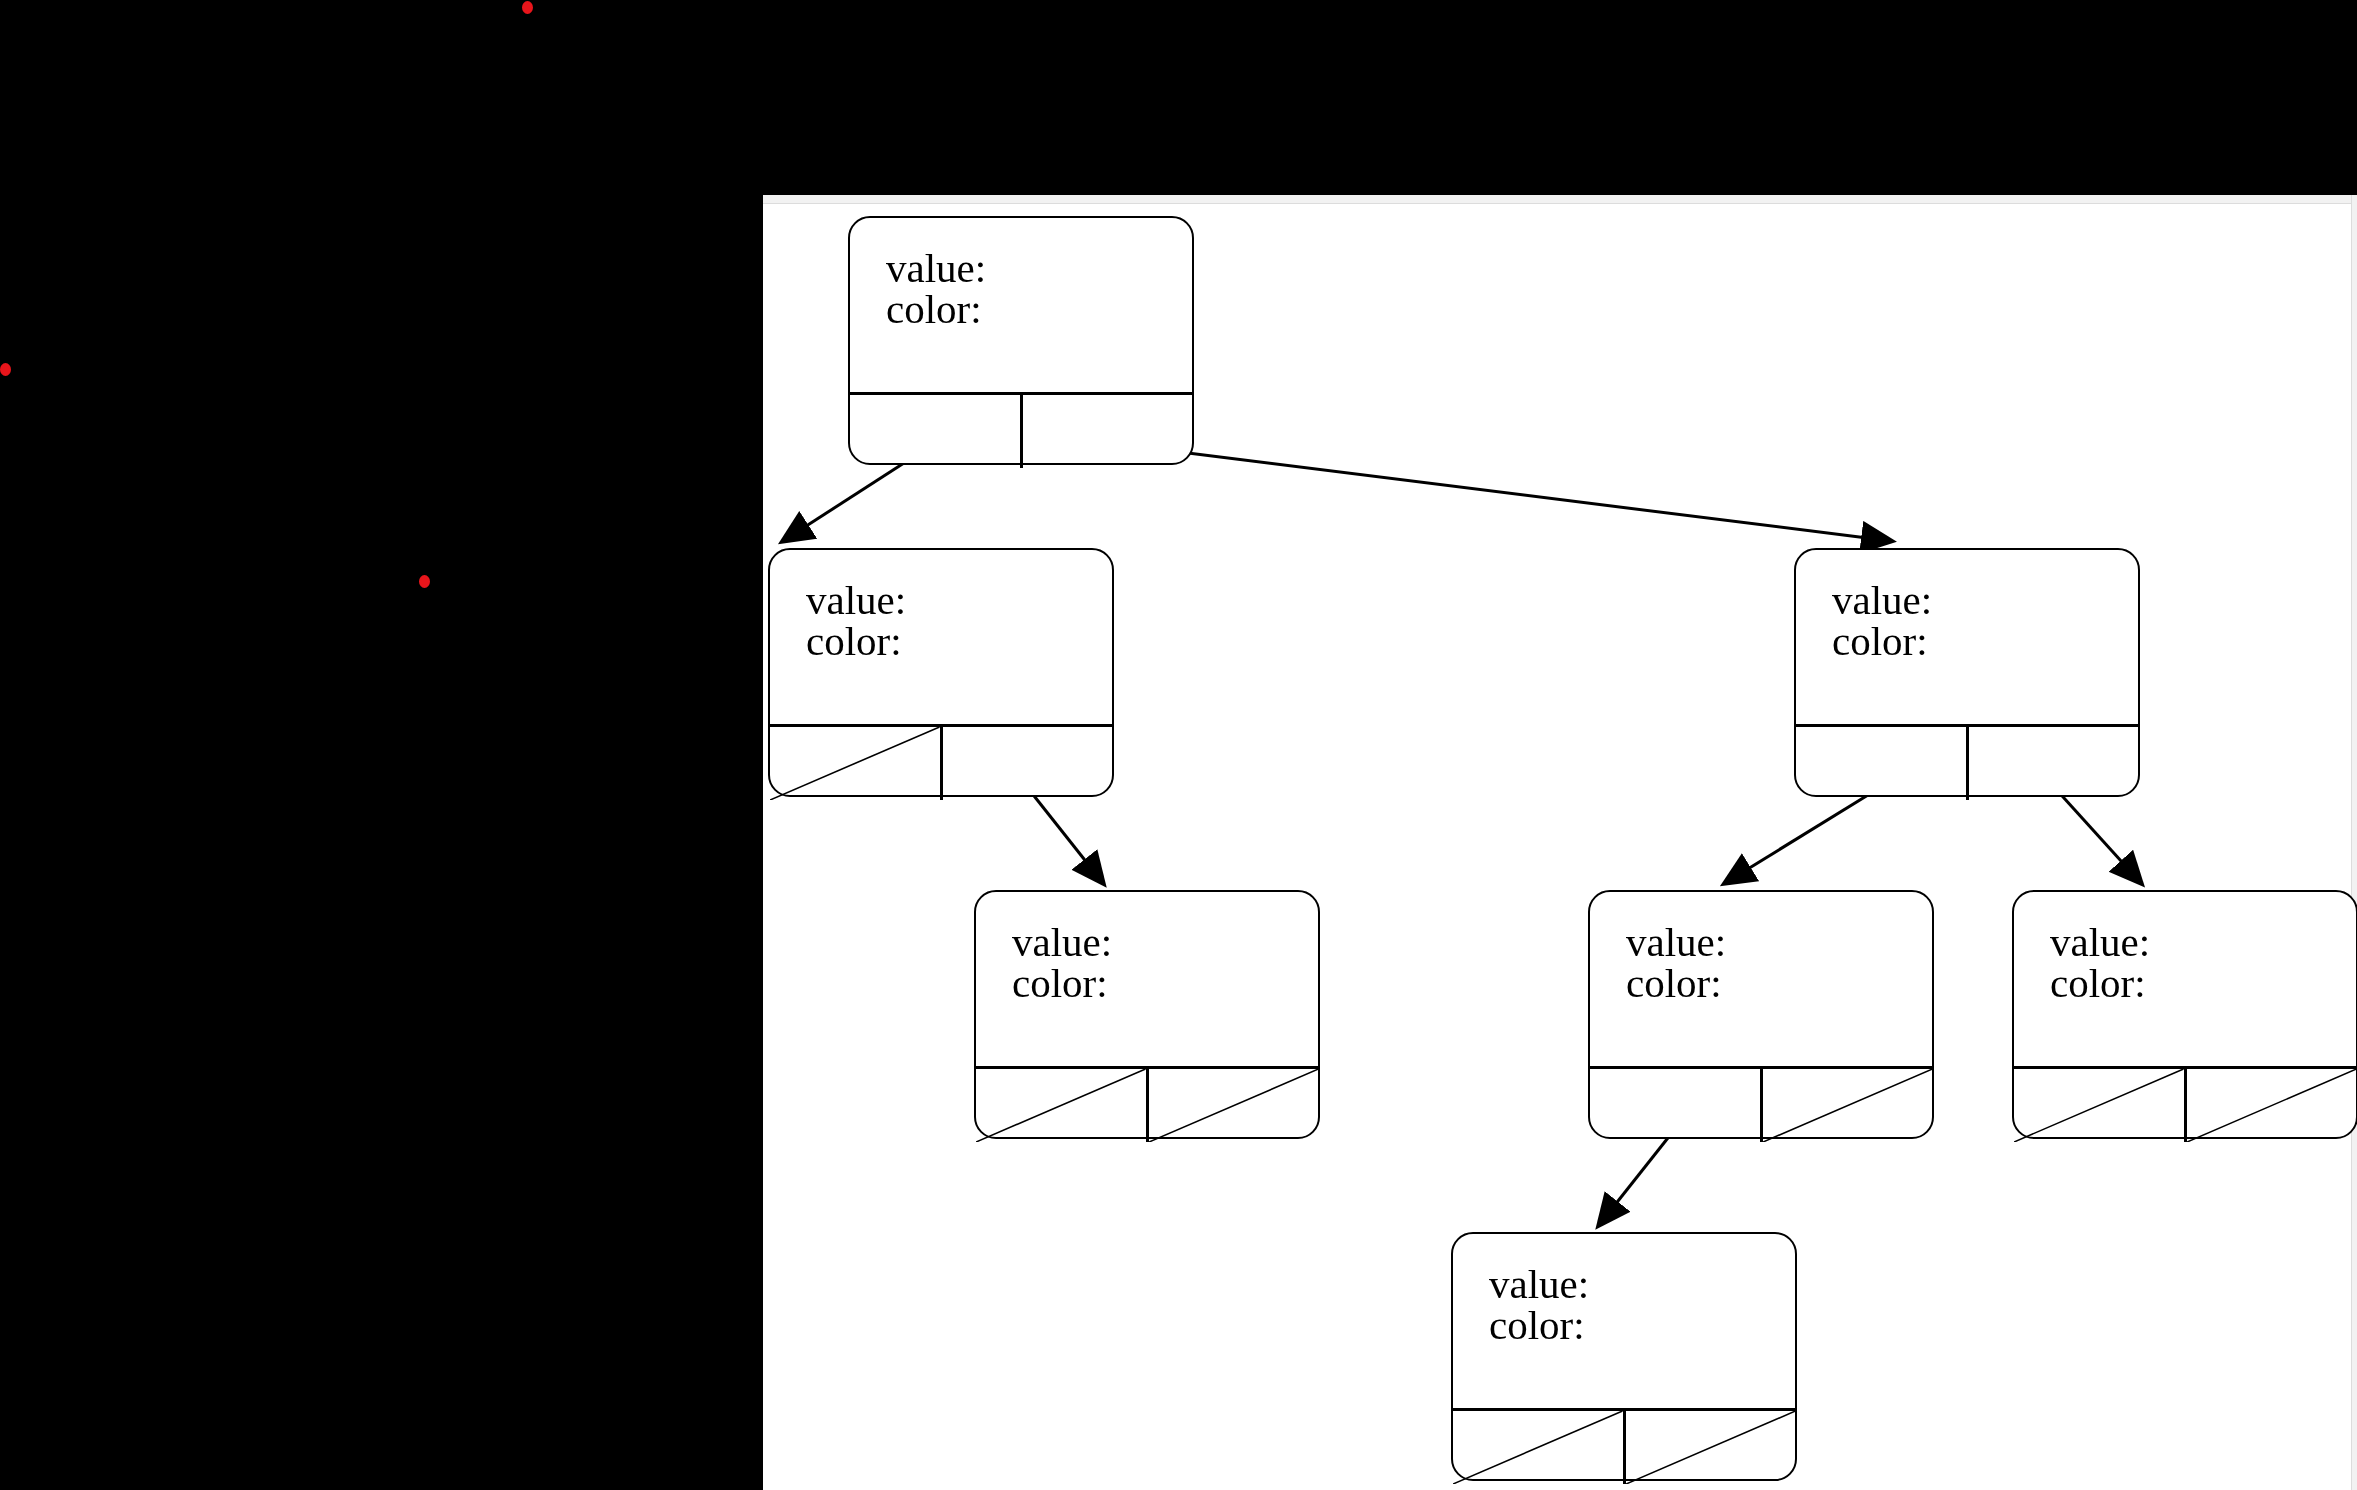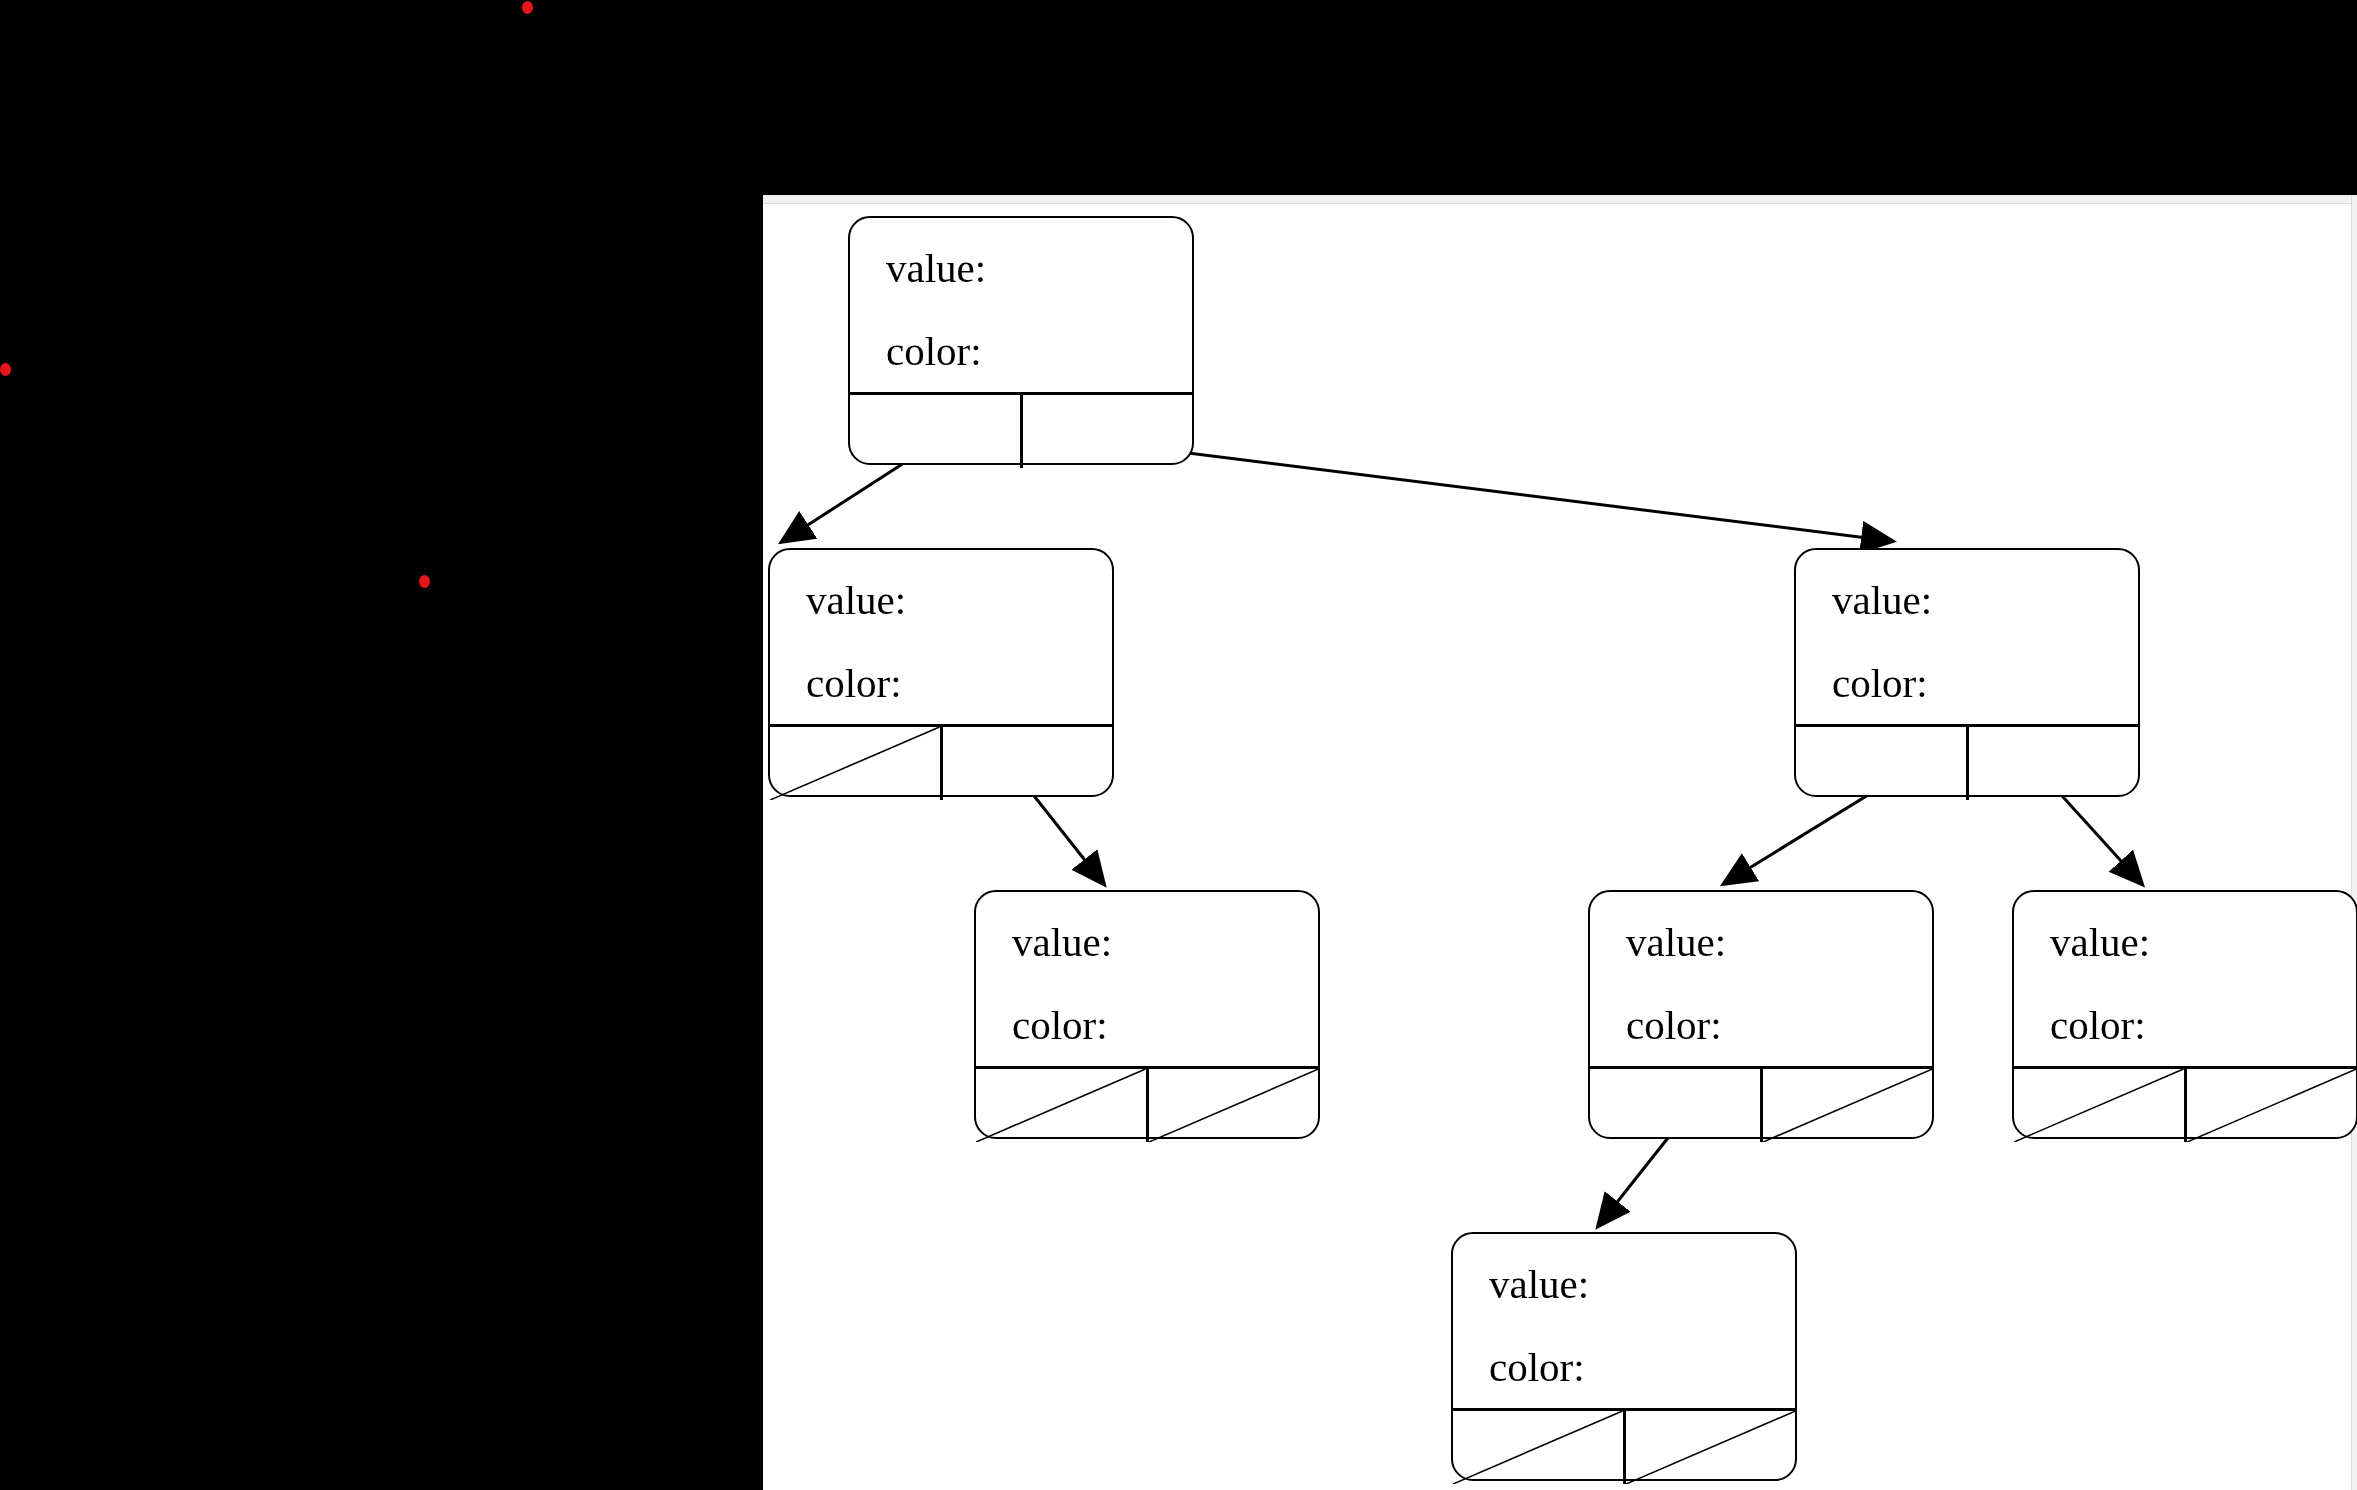--- a/index.html
+++ b/index.html
@@ -61,21 +61,21 @@
     width: 100%; height: 174px;
     box-sizing: border-box;
     padding: 30px 0 0 36px;
   }
   .field {
     font-size: 41px;
     line-height: 1.0;
     color: #000000;
     white-space: nowrap;
   }
-  .field.second { margin-top: 42px; }
+  .field.second { }
   .ptrbar {
     position: absolute;
     left: 0; top: 174px;
     width: 100%; height: 73px;
     border-top: 3px solid #000000;
     display: flex;
   }
   .ptrcell {
     position: relative;
     width: 50%;

